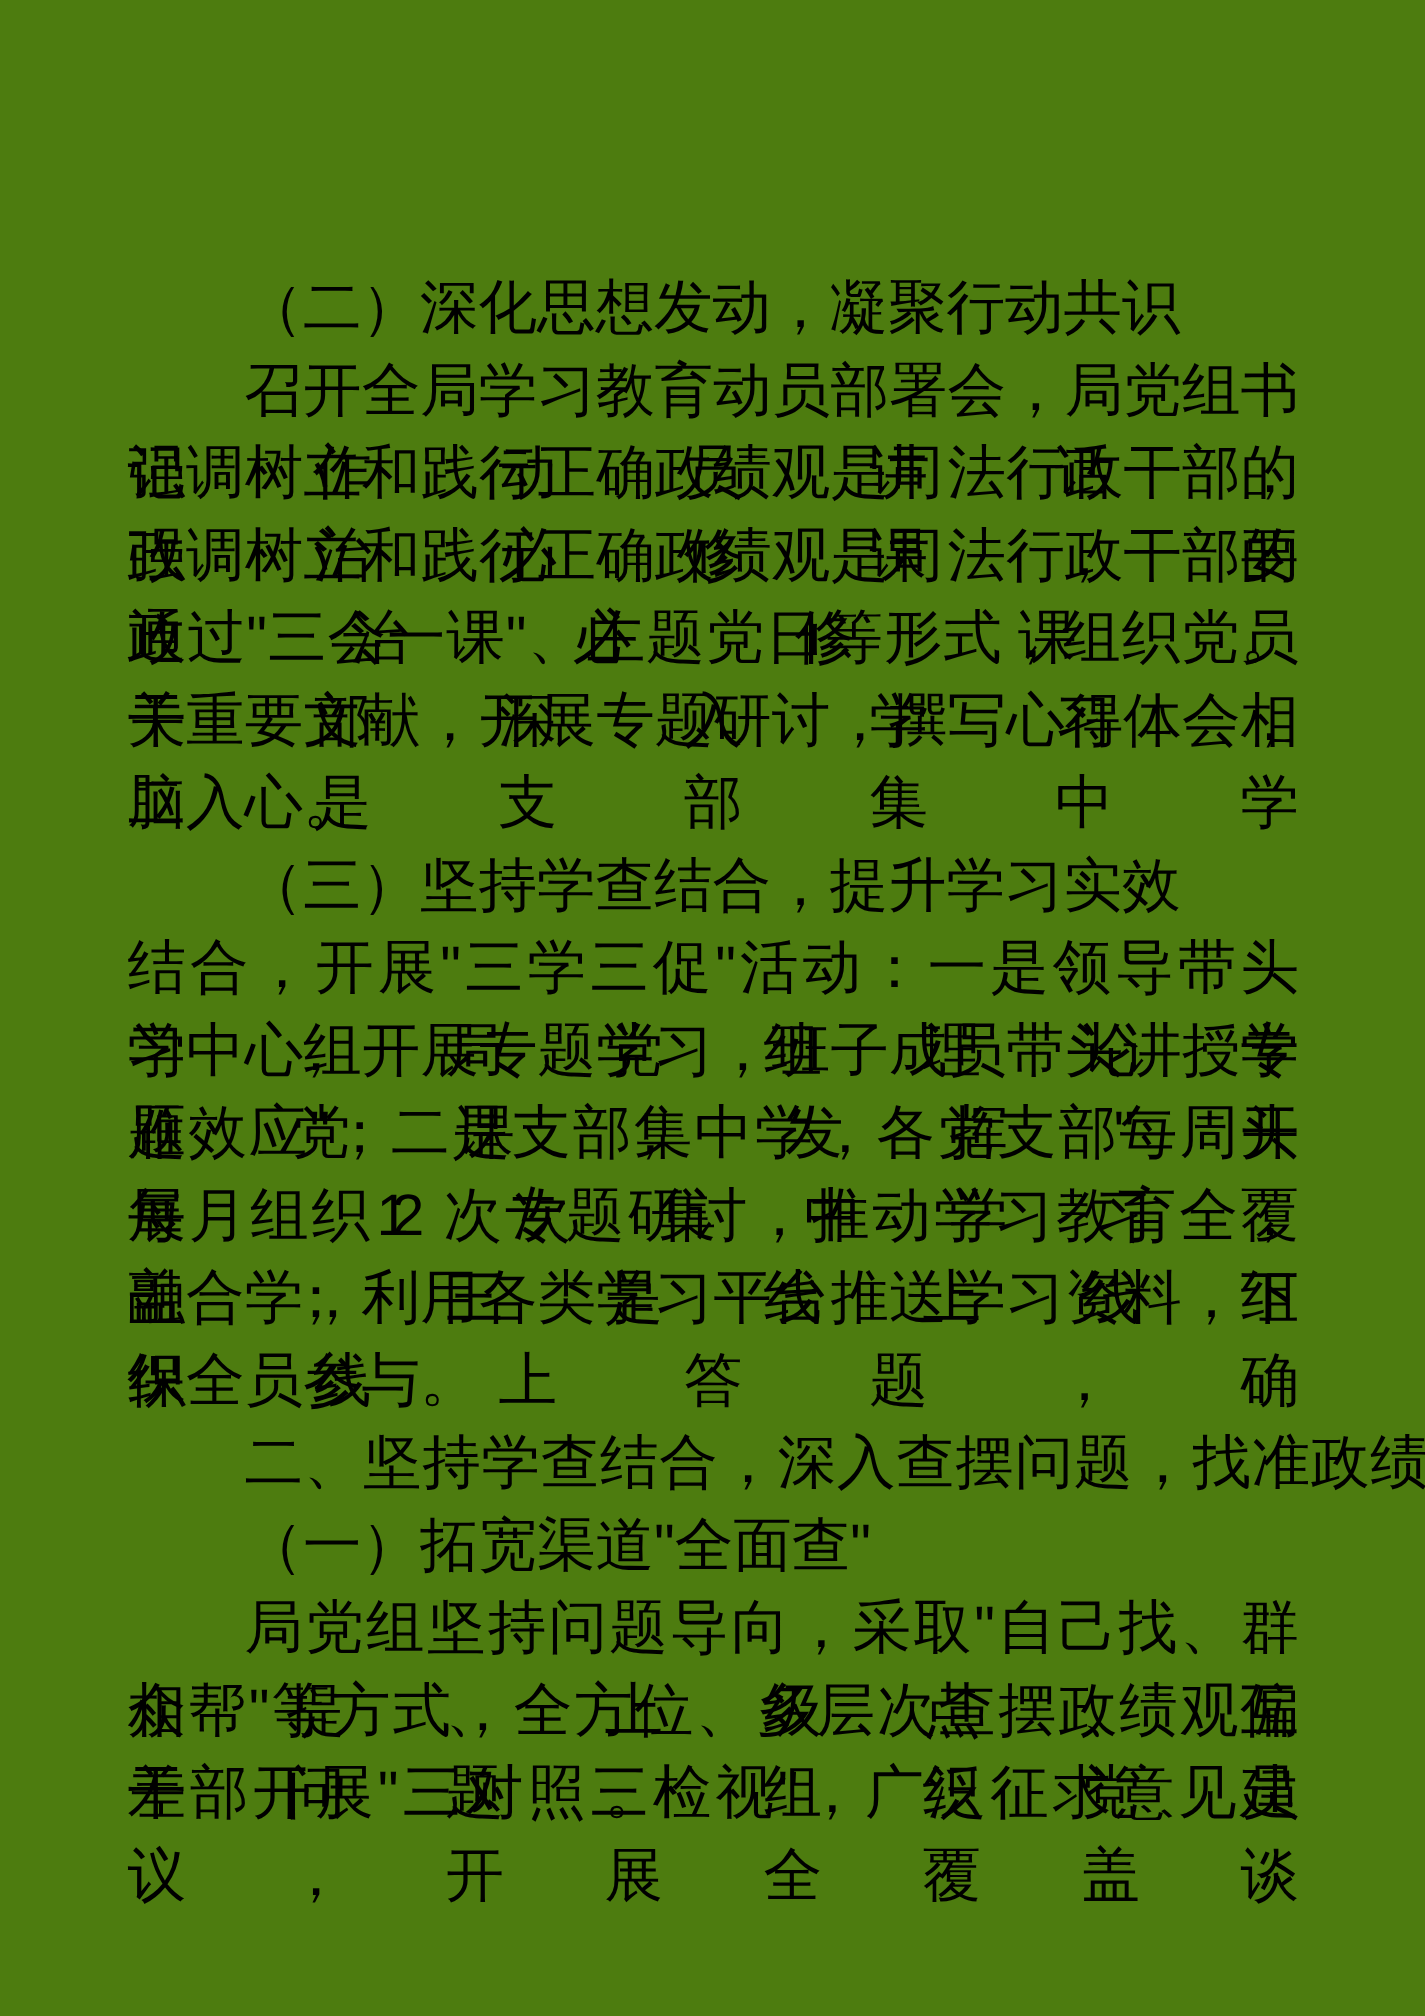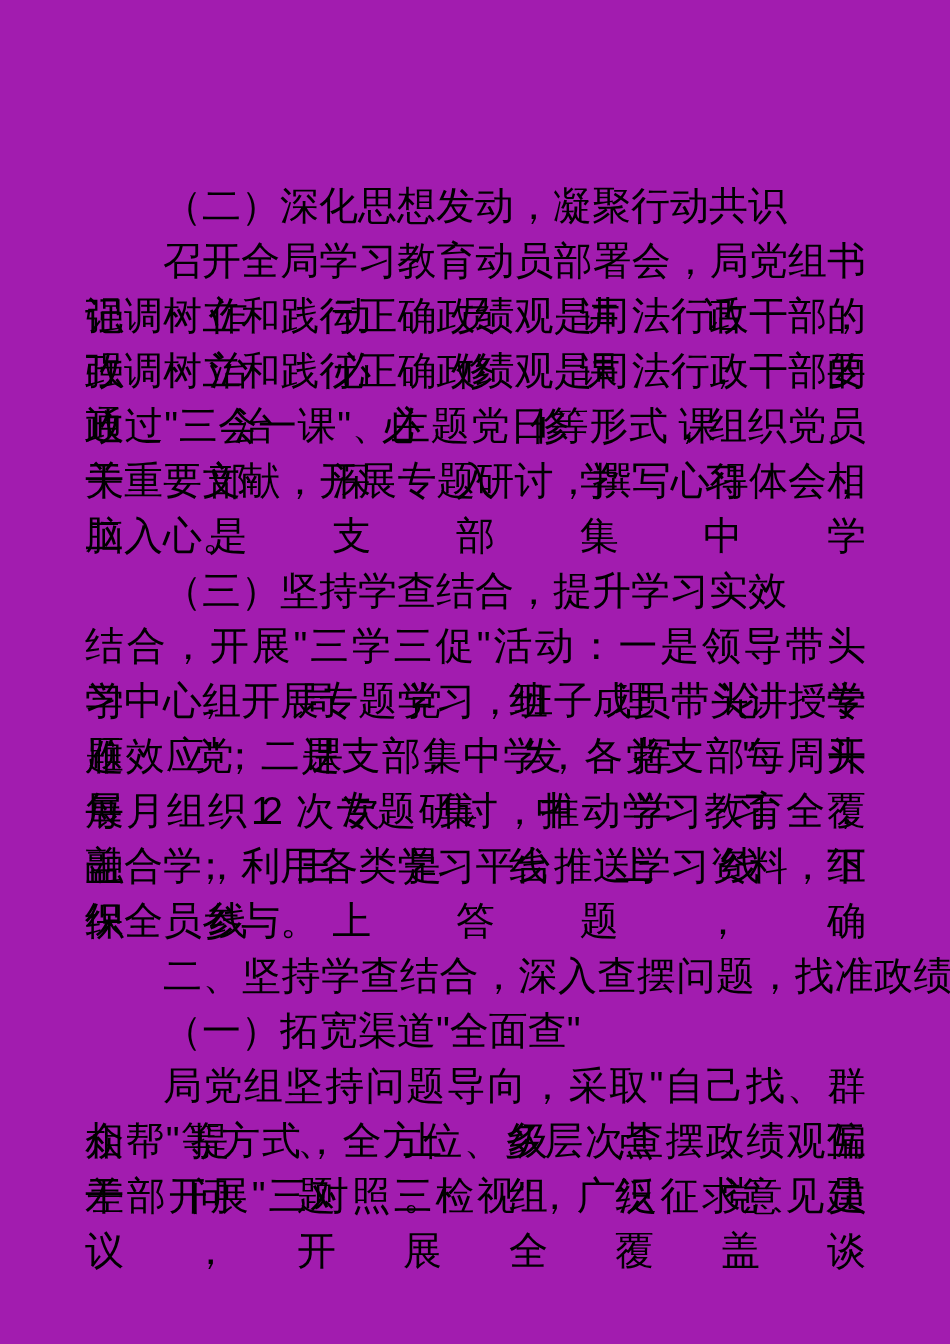--- a/index.html
+++ b/index.html
@@ -49,21 +49,21 @@
   }
   
   .line.heading-cn {
     font-family: "DejaVu Sans", "Liberation Sans", sans-serif;
     letter-spacing: 0.5px;
   }
 </style>
 </head>
 <body>
 
-<div class="page" style="background: #a21caf; color: rgb(0, 0, 0);">
+<div class="page" style="background: #4d7c0f; color: rgb(0, 0, 0);">
   <div class="text-column" id="text-column">
       <div class="line indent">（二）深化思想发动，凝聚行动共识</div>
       <div class="line indent justify">召开全局学习教育动员部署会，局党组书记作动员讲话，</div>
       <div class="line justify">强调树立和践行正确政绩观是司法行政干部的政治必修课，要</div>
       <div class="line justify">强调树立和践行正确政绩观是司法行政干部的政治必修课。</div>
       <div class="line justify">通过"三会一课"、主题党日等形式，组织党员干部深入学习相</div>
       <div class="line justify">关重要文献，开展专题研讨，撰写心得体会，二是支部集中学</div>
       <div class="line">脑入心。</div>
       <div class="line indent">（三）坚持学查结合，提升学习实效</div>
       <div class="line justify">结合，开展"三学三促"活动：一是领导带头学，局党组理论学</div>

